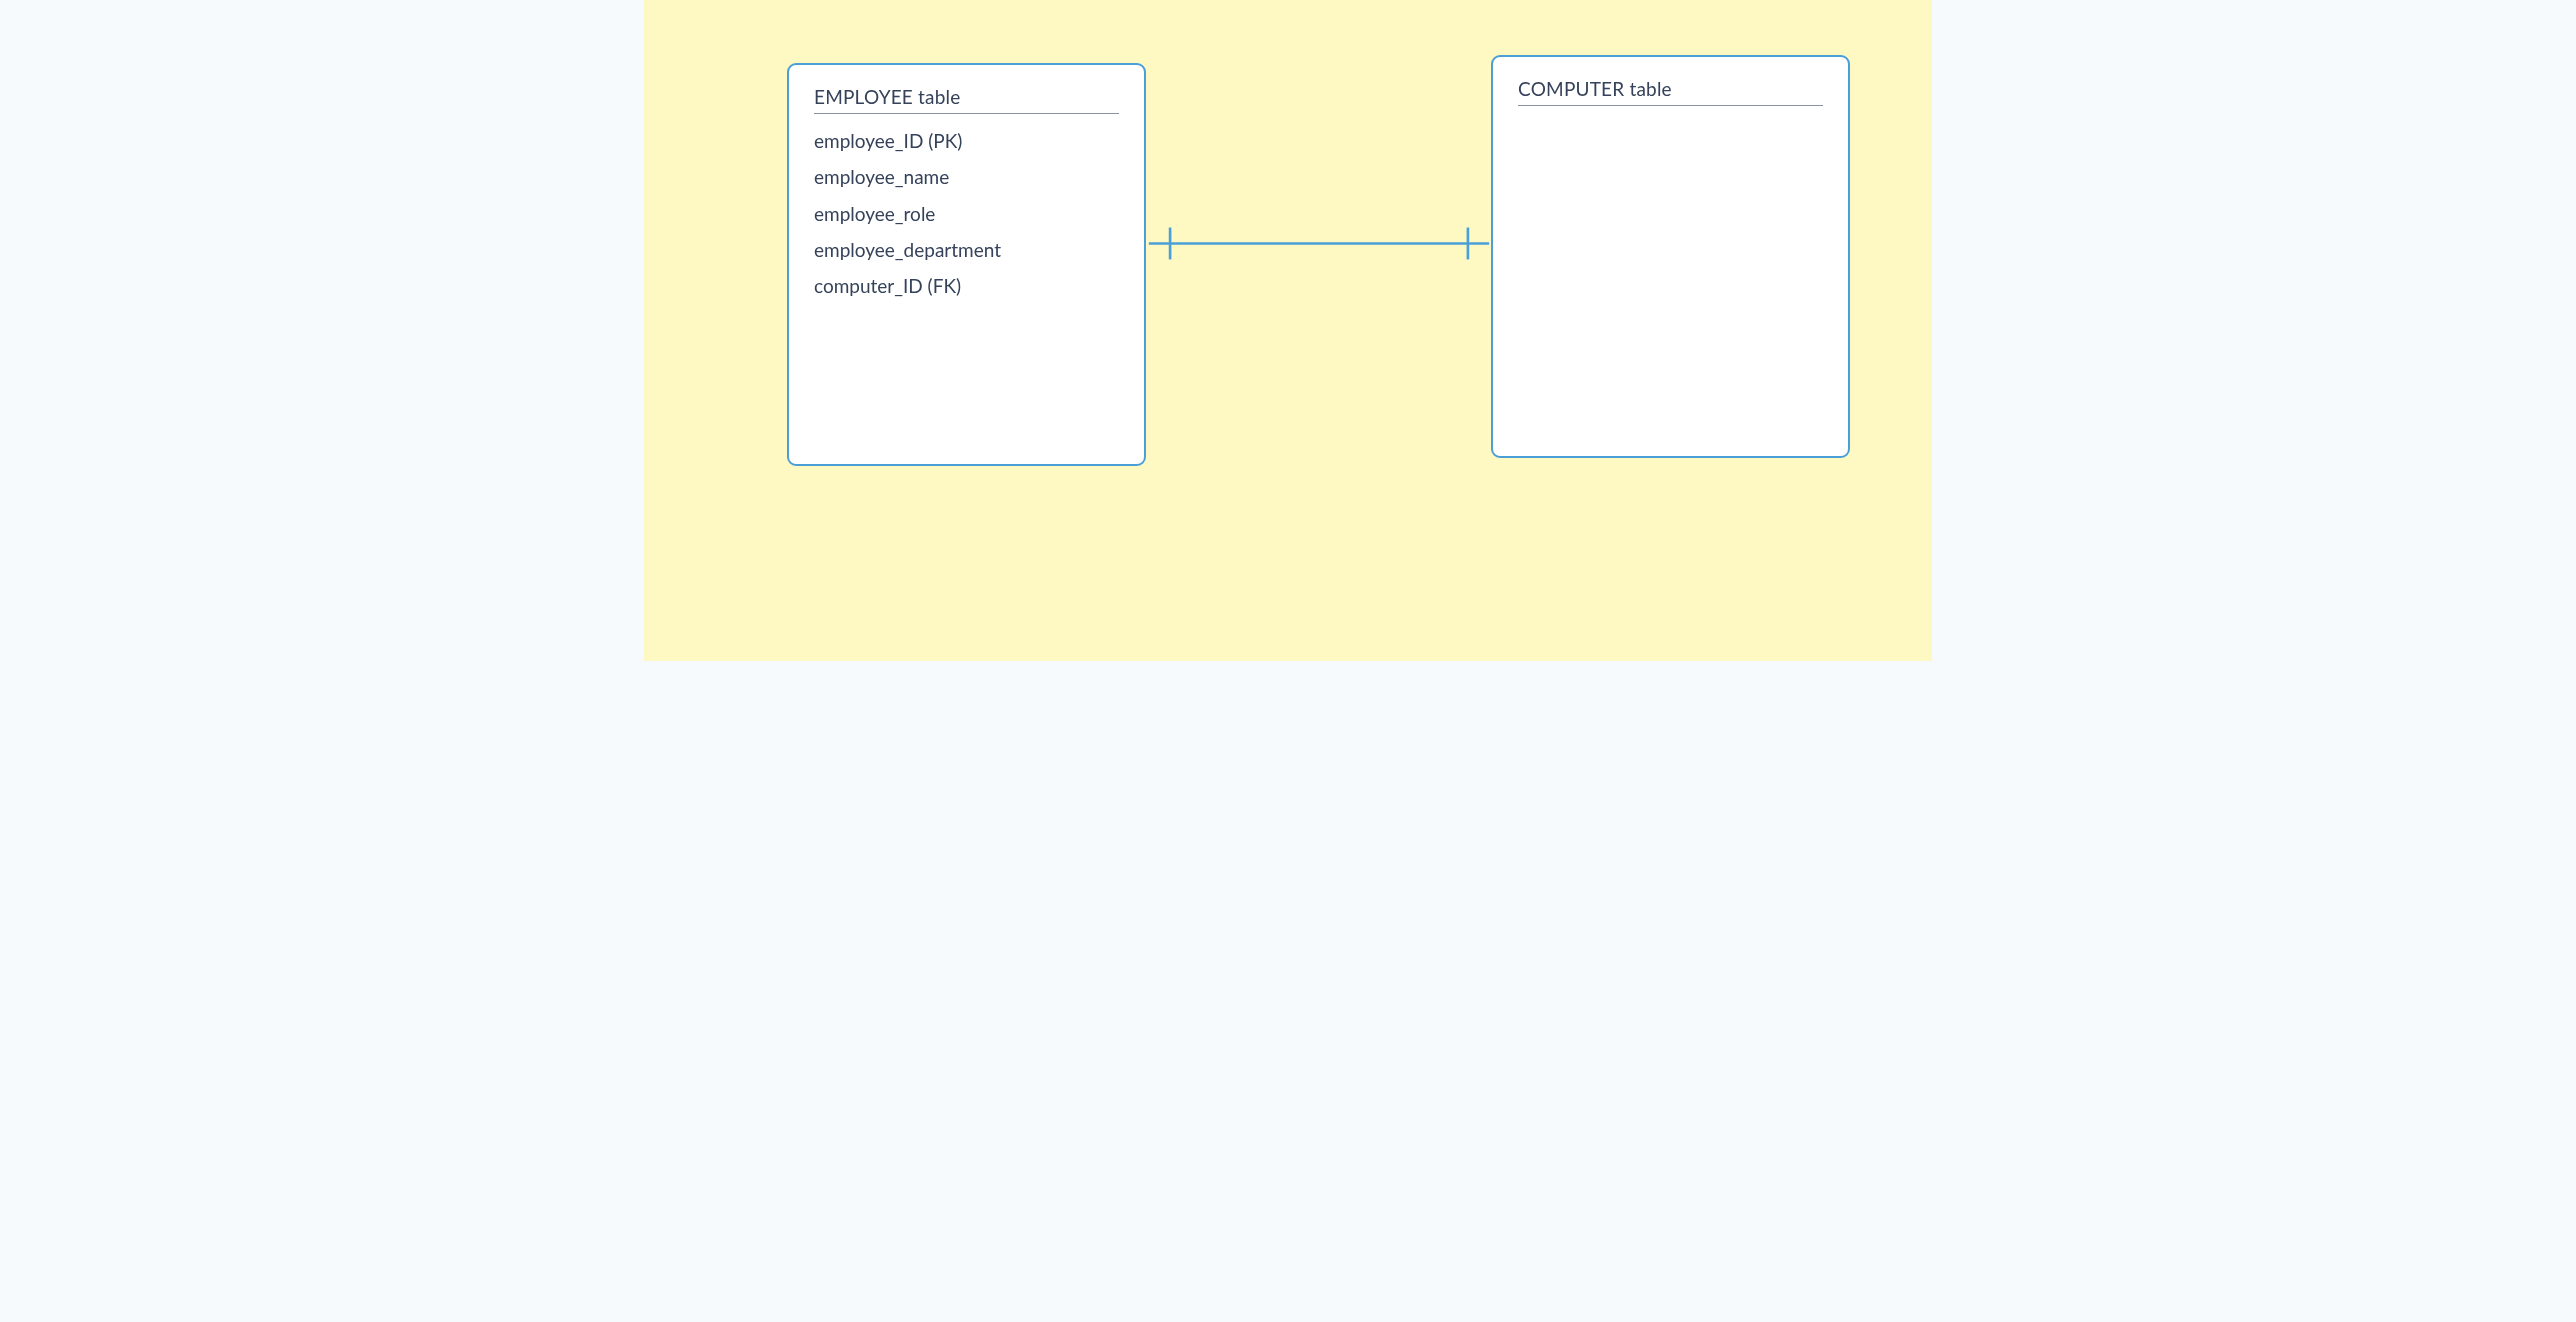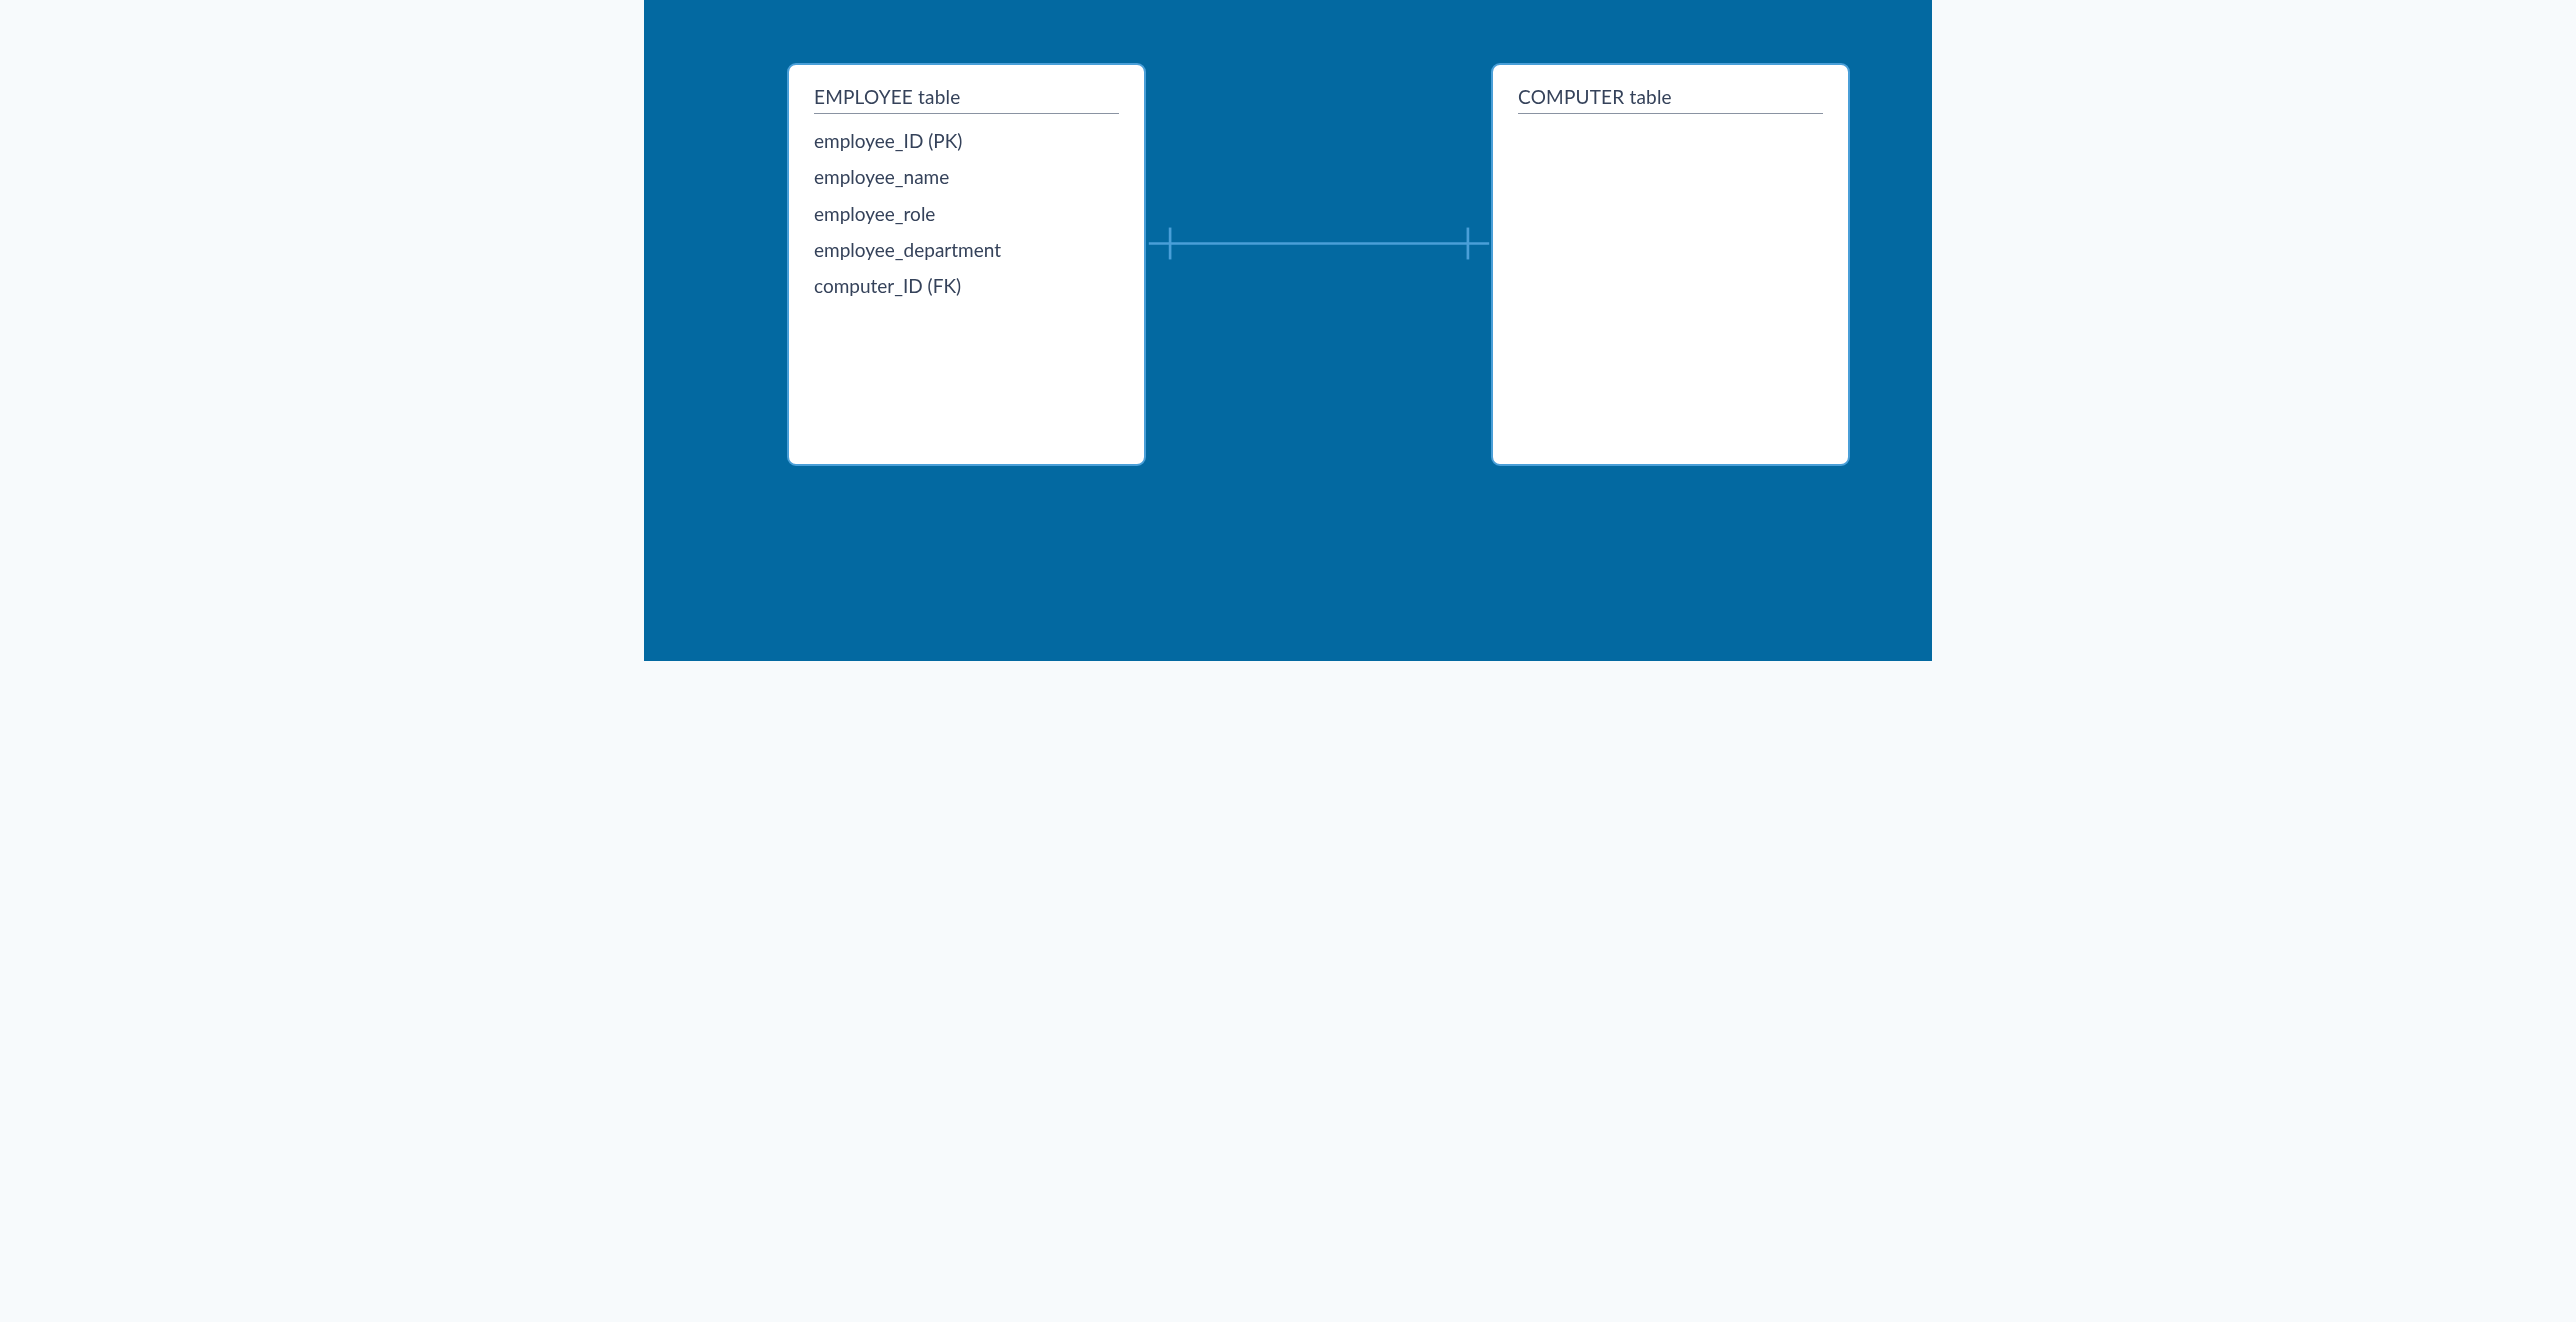--- a/index.html
+++ b/index.html
@@ -7,21 +7,21 @@
     width: 100%;
     height: 100%;
     background: #f7fafc;
     font-family: "Lato", "Helvetica Neue", Arial, sans-serif;
   }
   .canvas {
     position: relative;
     width: 1288px;
     height: 661px;
     margin: 0 auto;
-    background: #0369a1;
+    background: #fef9c3;
   }
   .entity-box {
     position: absolute;
     background: #ffffff;
     border: 2.7px solid #4a9fd8;
     border-radius: 9px;
     padding: 20px 25px 25px 25px;
   }
   .entity-title {
     font-size: 19px;
@@ -56,21 +56,21 @@
     <div class="entity-title">EMPLOYEE table</div>
     <ul class="field-list">
       <li>employee_ID (PK)</li>
       <li>employee_name</li>
       <li>employee_role</li>
       <li>employee_department</li>
       <li>computer_ID (FK)</li>
     </ul>
   </div>
 
-  <div class="entity-box" id="entity-computer" style="left: 847px; top: 63px; width: 359px; height: 403px;">
+  <div class="entity-box" id="entity-computer" style="left: 847px; top: 55px; width: 359px; height: 403px;">
     <div class="entity-title">COMPUTER table</div>
   </div>
 
   <svg id="connector" class="connector-svg" width="344" height="39" style="left: 503px; top: 224px;" viewBox="0 0 384 44">
   <line x1="0" y1="22" x2="384" y2="22" stroke="#4a9fd8" stroke-width="3" stroke-linecap="butt"></line>
       <line x1="24" y1="4" x2="24" y2="40" stroke="#4a9fd8" stroke-width="3" stroke-linecap="butt"></line>
       <line x1="360" y1="4" x2="360" y2="40" stroke="#4a9fd8" stroke-width="3" stroke-linecap="butt"></line>
     </svg>
 
 </div>

